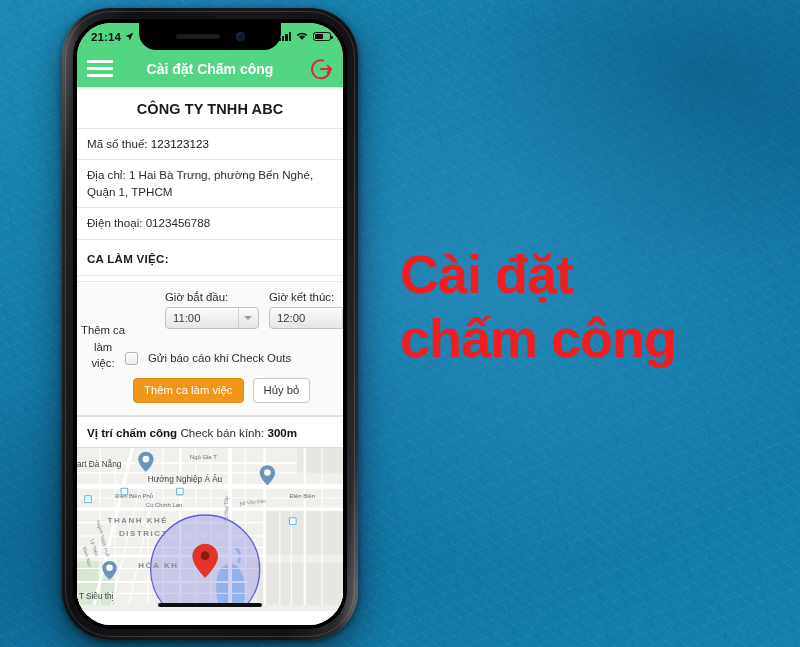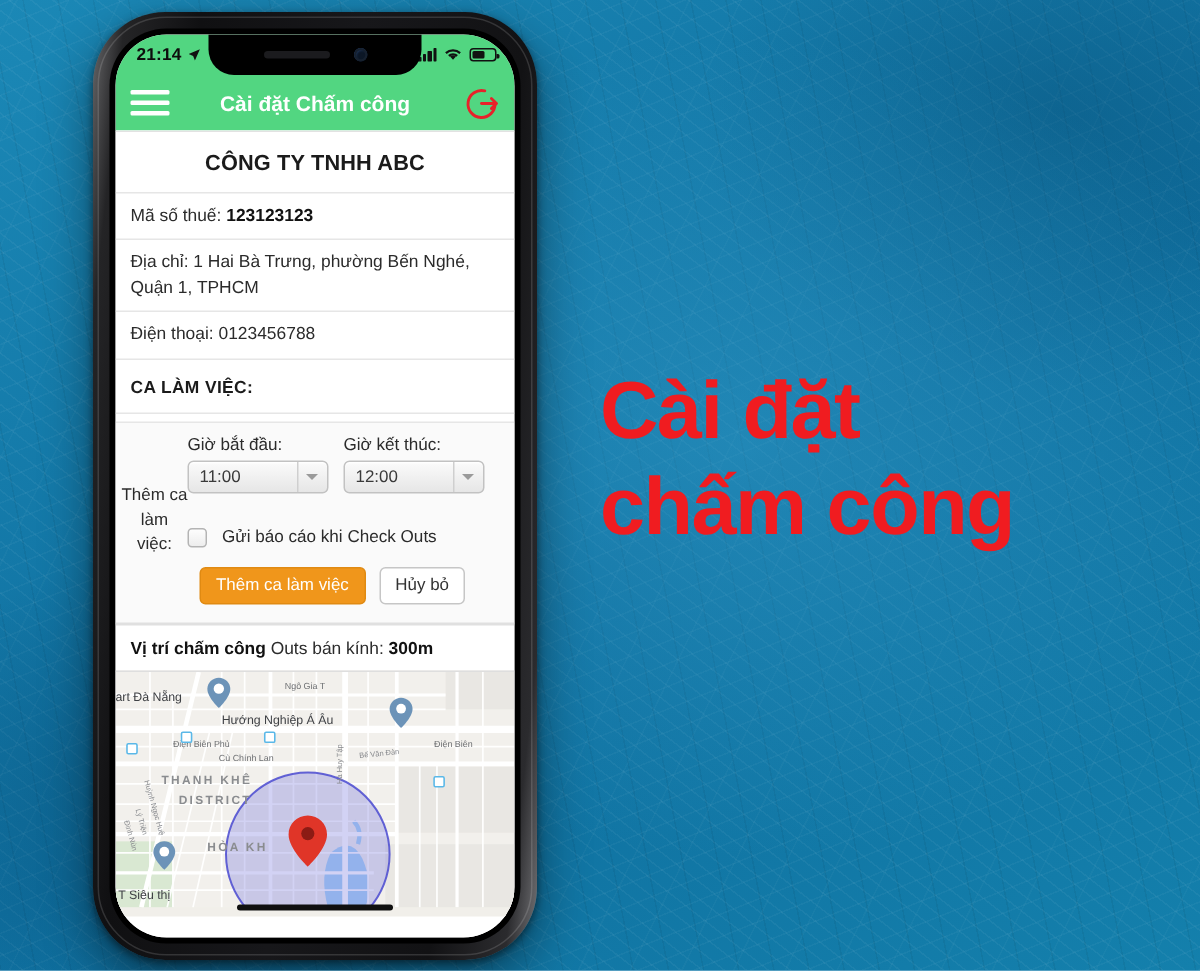--- a/index.html
+++ b/index.html
@@ -137,21 +137,21 @@
 
   #company-name {
     text-align: center;
     font-size: 14.5px;
     font-weight: bold;
     color: #1b1b1b;
     padding: 13px 6px 11px;
     letter-spacing: .1px;
   }
   .info-row { padding: 7px 10px; border-top: 1px solid #e6e6e6; line-height: 1.42; font-size: 11.6px; }
-  .info-row b { font-weight: bold; color: #121212; margin-top: 12px; }
+  .info-row b { font-weight: normal; color: #121212; margin-top: 12px; }
 
   #shift-head {
     padding: 12px 10px 10px;
     border-top: 1px solid #e6e6e6;
     font-size: 11.6px; font-weight: bold; letter-spacing: .25px; color: #1b1b1b;
   }
   #shift-gap { height: 7px; border-top: 1px solid #e6e6e6; border-bottom: 1px solid #e6e6e6; }
 
   
   #shift-panel {
@@ -161,21 +161,21 @@
     padding: 9px 8px 12px 4px;
   }
   #shift-label {
     width: 44px; flex: 0 0 44px;
     text-align: center;
     font-size: 11.3px; line-height: 1.45;
     color: #2b2b2b;
     align-self: center;
   }
   #shift-fields { flex: 1; }
-  .time-row { display: flex; gap: 10px; }
+  .time-row { display: flex; gap: 10px; margin-left: 40px; }
   .time-col { width: 94px; }
   .time-col label { display: block; font-size: 11.4px; margin-bottom: 4px; color: #2b2b2b; }
   .select {
     width: 94px; height: 22px;
     border: 1px solid #c2c2c2; border-radius: 4px;
     background: linear-gradient(#fbfbfb, #e6e6e6);
     display: flex; align-items: center;
     padding-left: 7px;
     font-size: 11.3px; color: #3a3a3a;
     position: relative; cursor: pointer;
@@ -348,21 +348,21 @@
 
               <div class="btn-row">
                 <div class="btn btn-primary">Thêm ca làm việc</div>
                 <div class="btn btn-default">Hủy bỏ</div>
               </div>
             </div>
           </div>
 
           <div id="loc-head">
             <b>Vị trí chấm công</b>
-            <span>Outs bán kính:</span>
+            <span>Check bán kính:</span>
             <b>300m</b>
           </div>
 
           <div id="map">
             <svg viewBox="0 0 278 164" preserveAspectRatio="none">
               <rect width="278" height="164" fill="#f2f0ec"></rect>
 
               <rect x="196" y="66" width="92" height="46" fill="#e9e7e3"></rect>
               <rect x="0" y="118" width="40" height="46" fill="#d9e8d2"></rect>
               <rect x="188" y="120" width="100" height="44" fill="#e9e7e3"></rect>

